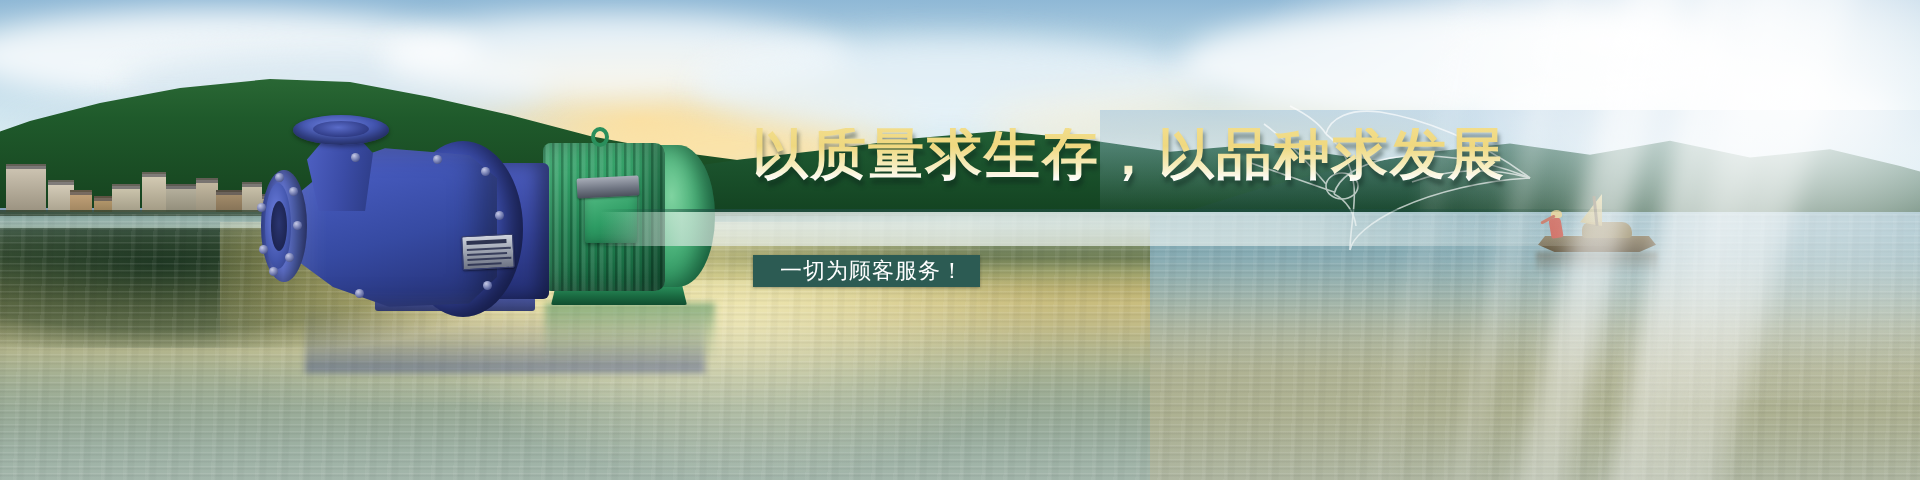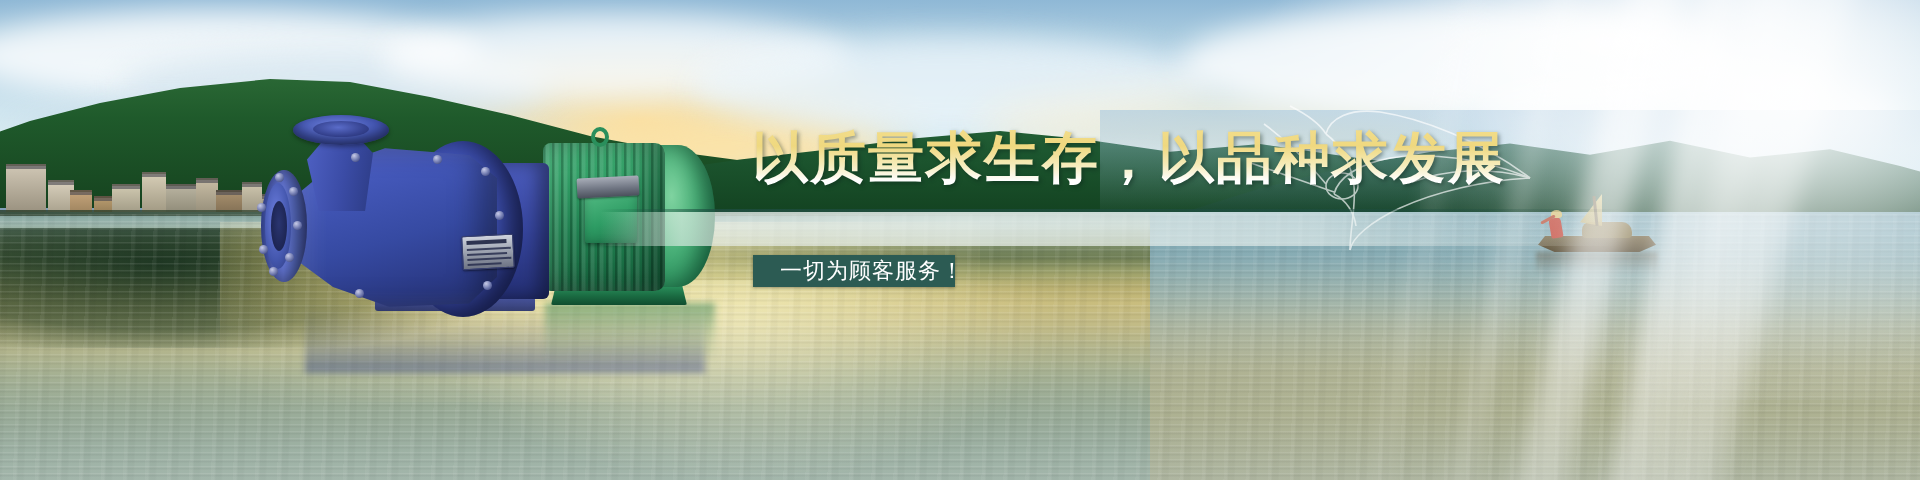--- a/index.html
+++ b/index.html
@@ -347,42 +347,42 @@
   .band-line{
     position:absolute; left:600px; top:209px; width:1020px; height:3px;
     background:linear-gradient(90deg, rgba(30,70,60,0), rgba(30,78,66,.75) 12%, rgba(30,78,66,.6) 70%, rgba(30,78,66,0));
   }
 
   
   .headline{
     position:absolute; left:752px; top:128px;
     font-size:56px; line-height:60px; letter-spacing:2px;
     font-weight:700;
-    font-family:Liberation Serif, serif;
+    font-family:Liberation Mono, monospace;
     background:linear-gradient(180deg,#f2dd8b 0%, #efd87f 30%, #f6ecbb 62%, #ffffff 88%, #ffffff 100%);
     -webkit-background-clip:text; background-clip:text;
     color:transparent; -webkit-text-fill-color:transparent;
     text-shadow:none;
     white-space:nowrap;
   }
   .headline-shadow{
     position:absolute; left:754px; top:130px;
     font-size:56px; line-height:60px; letter-spacing:2px; font-weight:700;
     font-family:"DejaVu Sans","Liberation Sans", sans-serif;
     color:rgba(10,30,25,.42); white-space:nowrap; filter:blur(2px);
   }
   .subtitle{
     position:absolute; left:756px; top:215px;
     font-size:24px; line-height:30px;
     color:#152a33; white-space:nowrap;
     font-family:"Liberation Sans", sans-serif;
     letter-spacing:.2px;
   }
   .tagbox{
-    position:absolute; left:753px; top:255px; width:202px; height:32px;
+    position:absolute; left:753px; top:255px; width:227px; height:32px;
     background:#2c5b53;
     box-shadow:0 1px 3px rgba(0,0,0,.3);
     text-align:center;
   }
   .tagbox-text{
     position:absolute; left:0; top:0; width:238px; height:32px;
     display:flex; align-items:center; justify-content:center;
     color:#ffffff; font-size:22px; letter-spacing:1px;
     font-family:"DejaVu Sans","Liberation Sans", sans-serif;
     white-space:nowrap;

